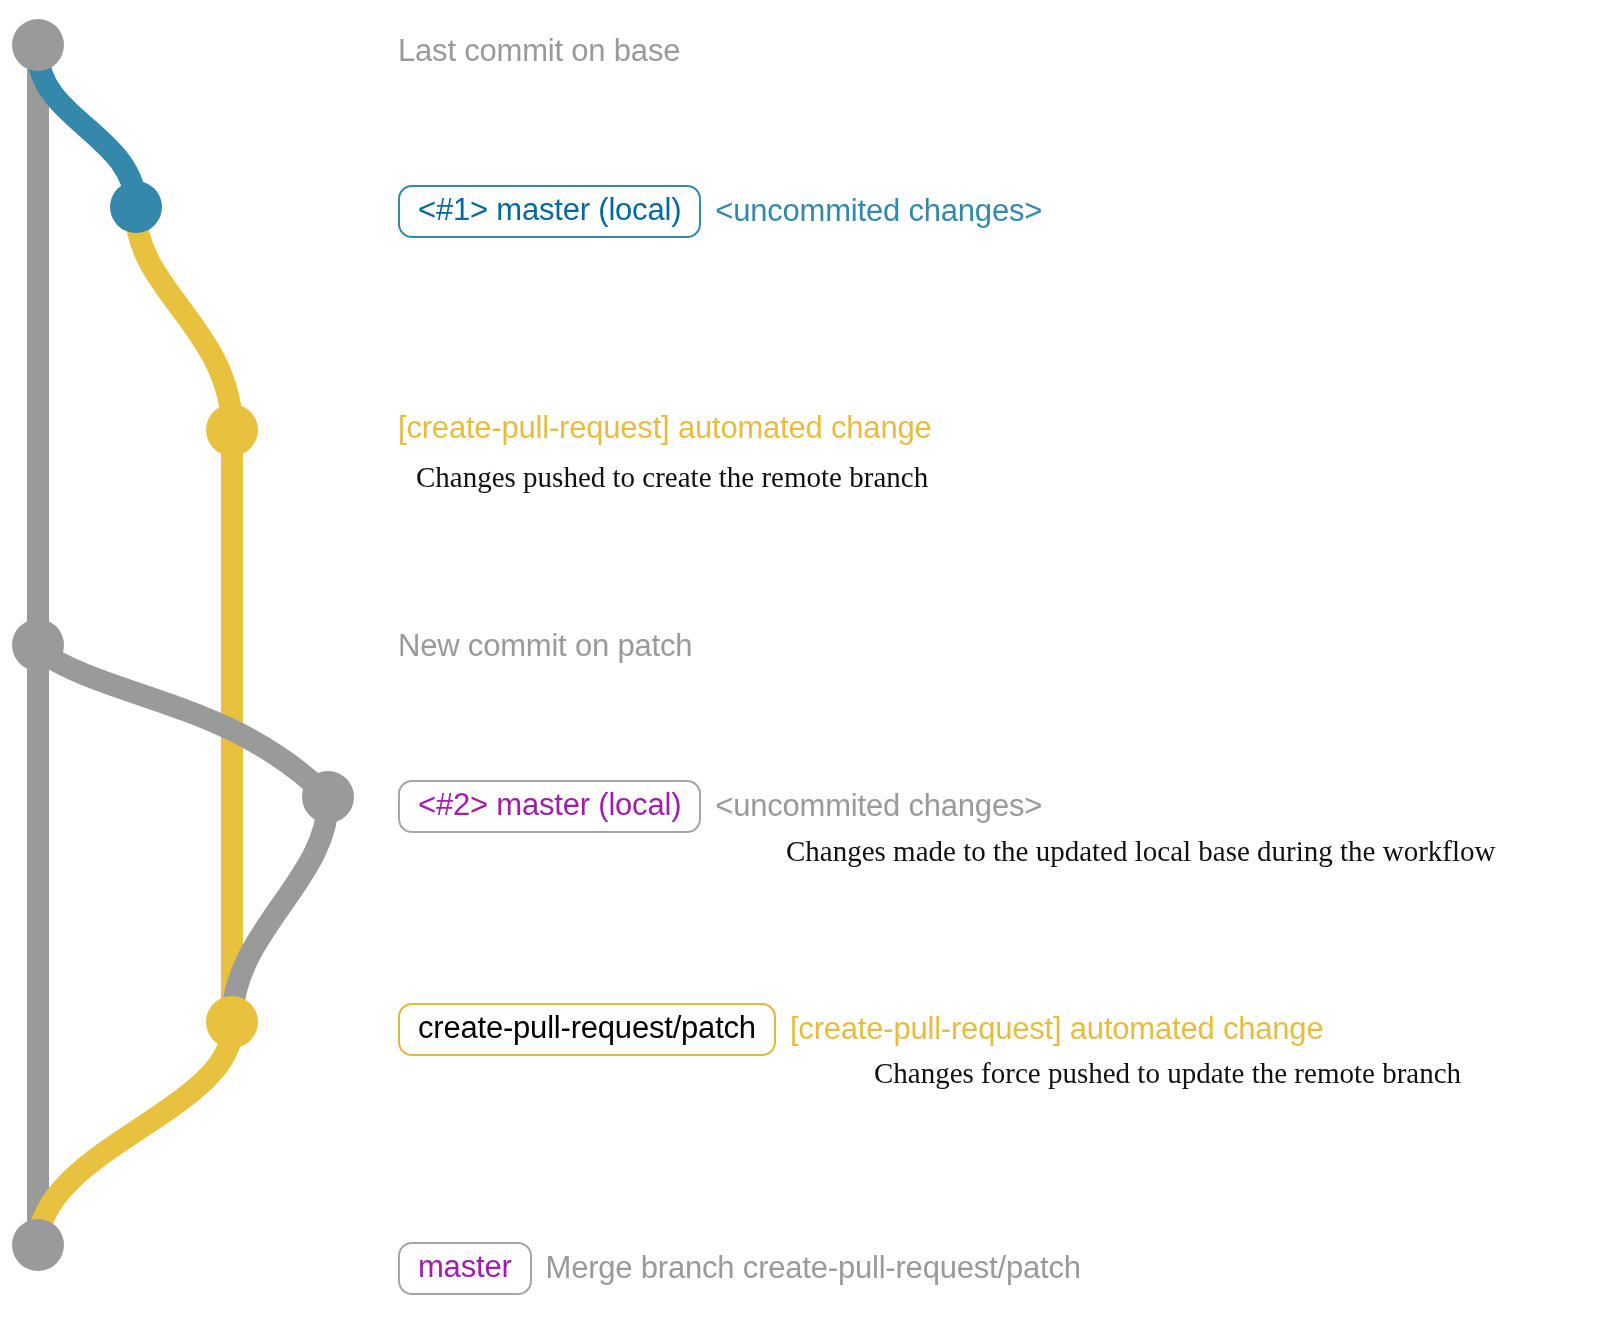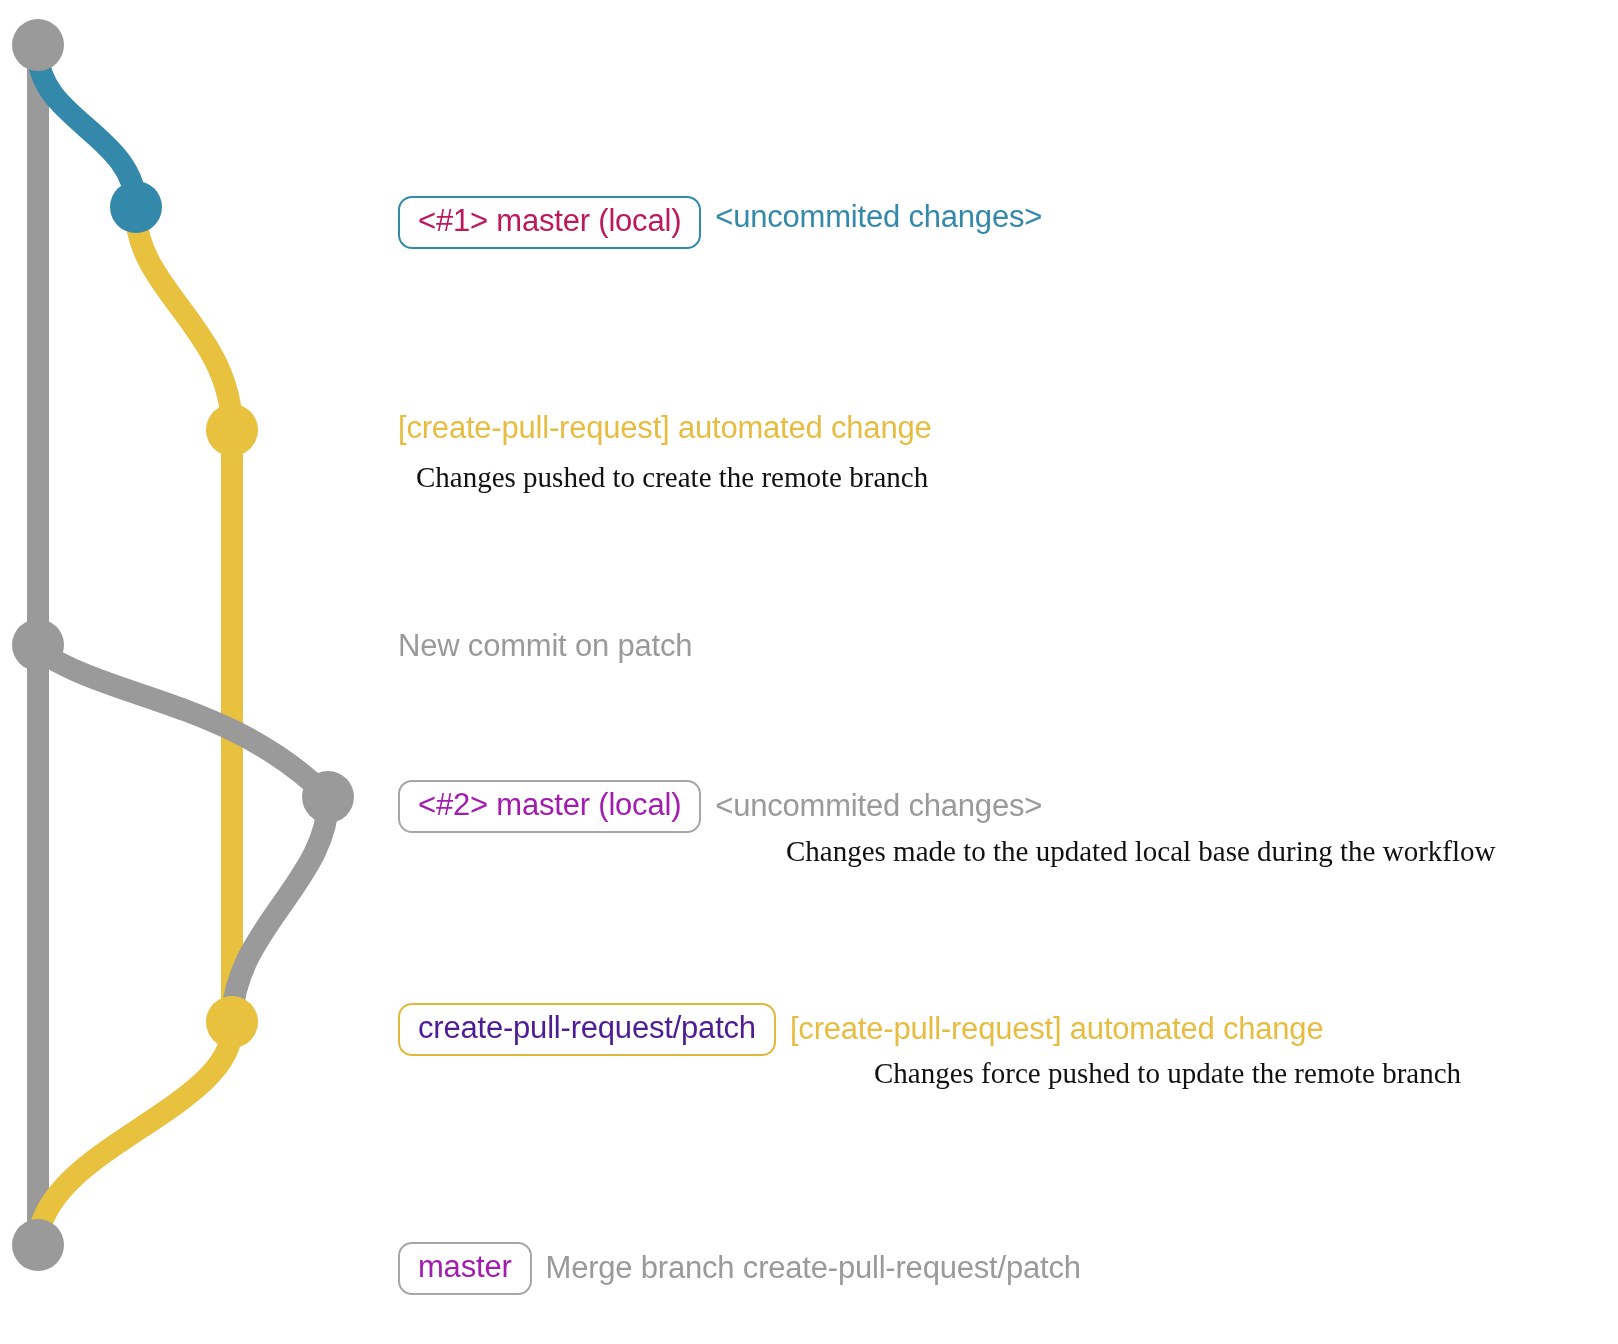--- a/index.html
+++ b/index.html
@@ -44,22 +44,22 @@
     display: inline-block;
     border: 2px solid #9a9a9a;
     border-radius: 14px;
     padding: 7px 18px 9px 18px;
     font-size: 31px;
     line-height: 1.05;
     color: #9a9a9a;
     background: transparent;
     letter-spacing: -0.2px;
   }
-  .badge.blue  { border-color: #3489ab; color: #be185d; margin-top: 11px; }
-  .badge.yellow{ border-color: #e0b83c; color: #4c1d95; }
+  .badge.blue  { border-color: #3489ab; color: #0369a1; }
+  .badge.yellow{ border-color: #e0b83c; color: #000000; }
   .badge.gray  { border-color: #a6a6a6; color: #a21caf; }
 
   .commit-title {
     font-size: 31px;
     line-height: 1.05;
     letter-spacing: -0.2px;
     white-space: nowrap;
   }
   .commit-title.blue   { color: #3489ab; }
   .commit-title.yellow { color: #e6bd40; }
@@ -104,20 +104,21 @@
 
     <circle cx="38" cy="45" r="26" fill="#9a9a9a"></circle>
     <circle cx="136" cy="207" r="26" fill="#3489ab"></circle>
     <circle cx="232" cy="430" r="26" fill="#e8c13f"></circle>
     <circle cx="38" cy="645" r="26" fill="#9a9a9a"></circle>
     <circle cx="328" cy="797" r="26" fill="#9a9a9a"></circle>
     <circle cx="232" cy="1022" r="26" fill="#e8c13f"></circle>
     <circle cx="38" cy="1245" r="26" fill="#9a9a9a"></circle>
   </svg>
 
+  <div class="plain-title gray" style="top:35px;left:398px;">Last commit on base</div>
 
   <div class="row row-main" style="top:185px;">
     <span class="badge blue">&lt;#1&gt; master (local)</span>
     <span class="commit-title blue">&lt;uncommited changes&gt;</span>
   </div>
 
   <div class="plain-title yellow" style="top:412px;left:398px;">[create-pull-request] automated change</div>
   <div class="note" style="left:416px;top:462px;text-align:right;">Changes pushed to create the remote branch</div>
 
   <div class="plain-title gray" style="top:630px;left:398px;">New commit on patch</div>

